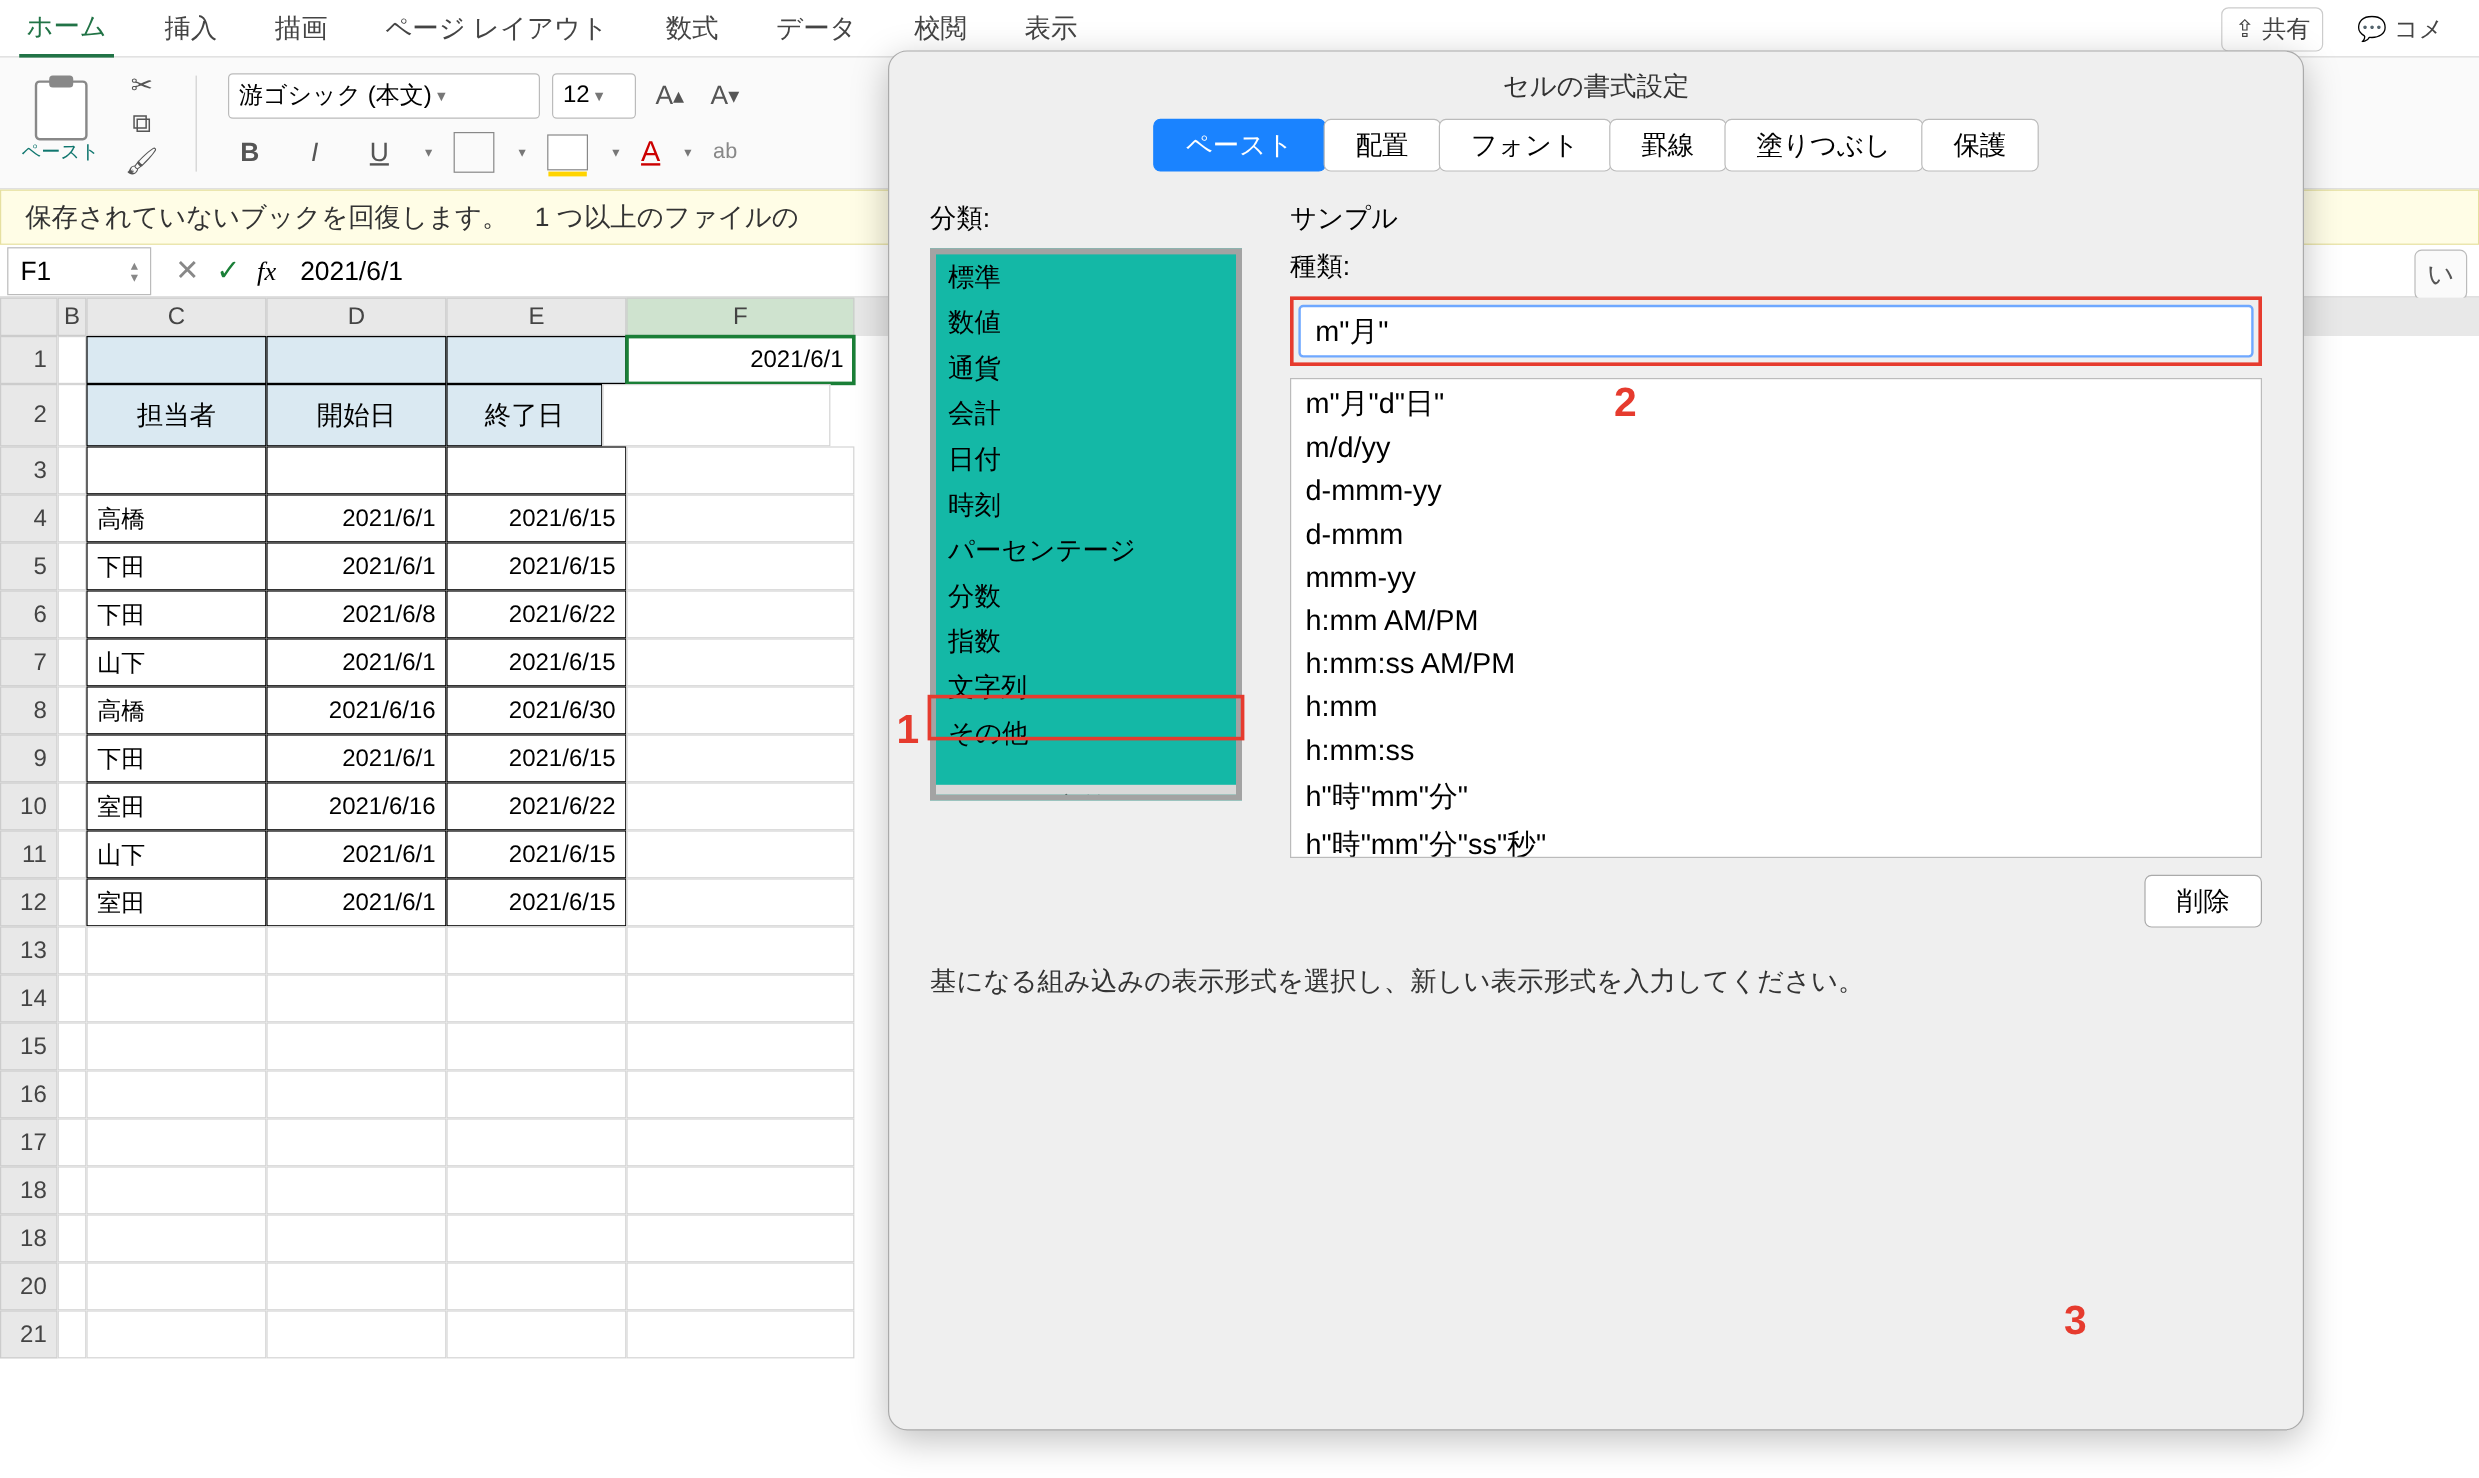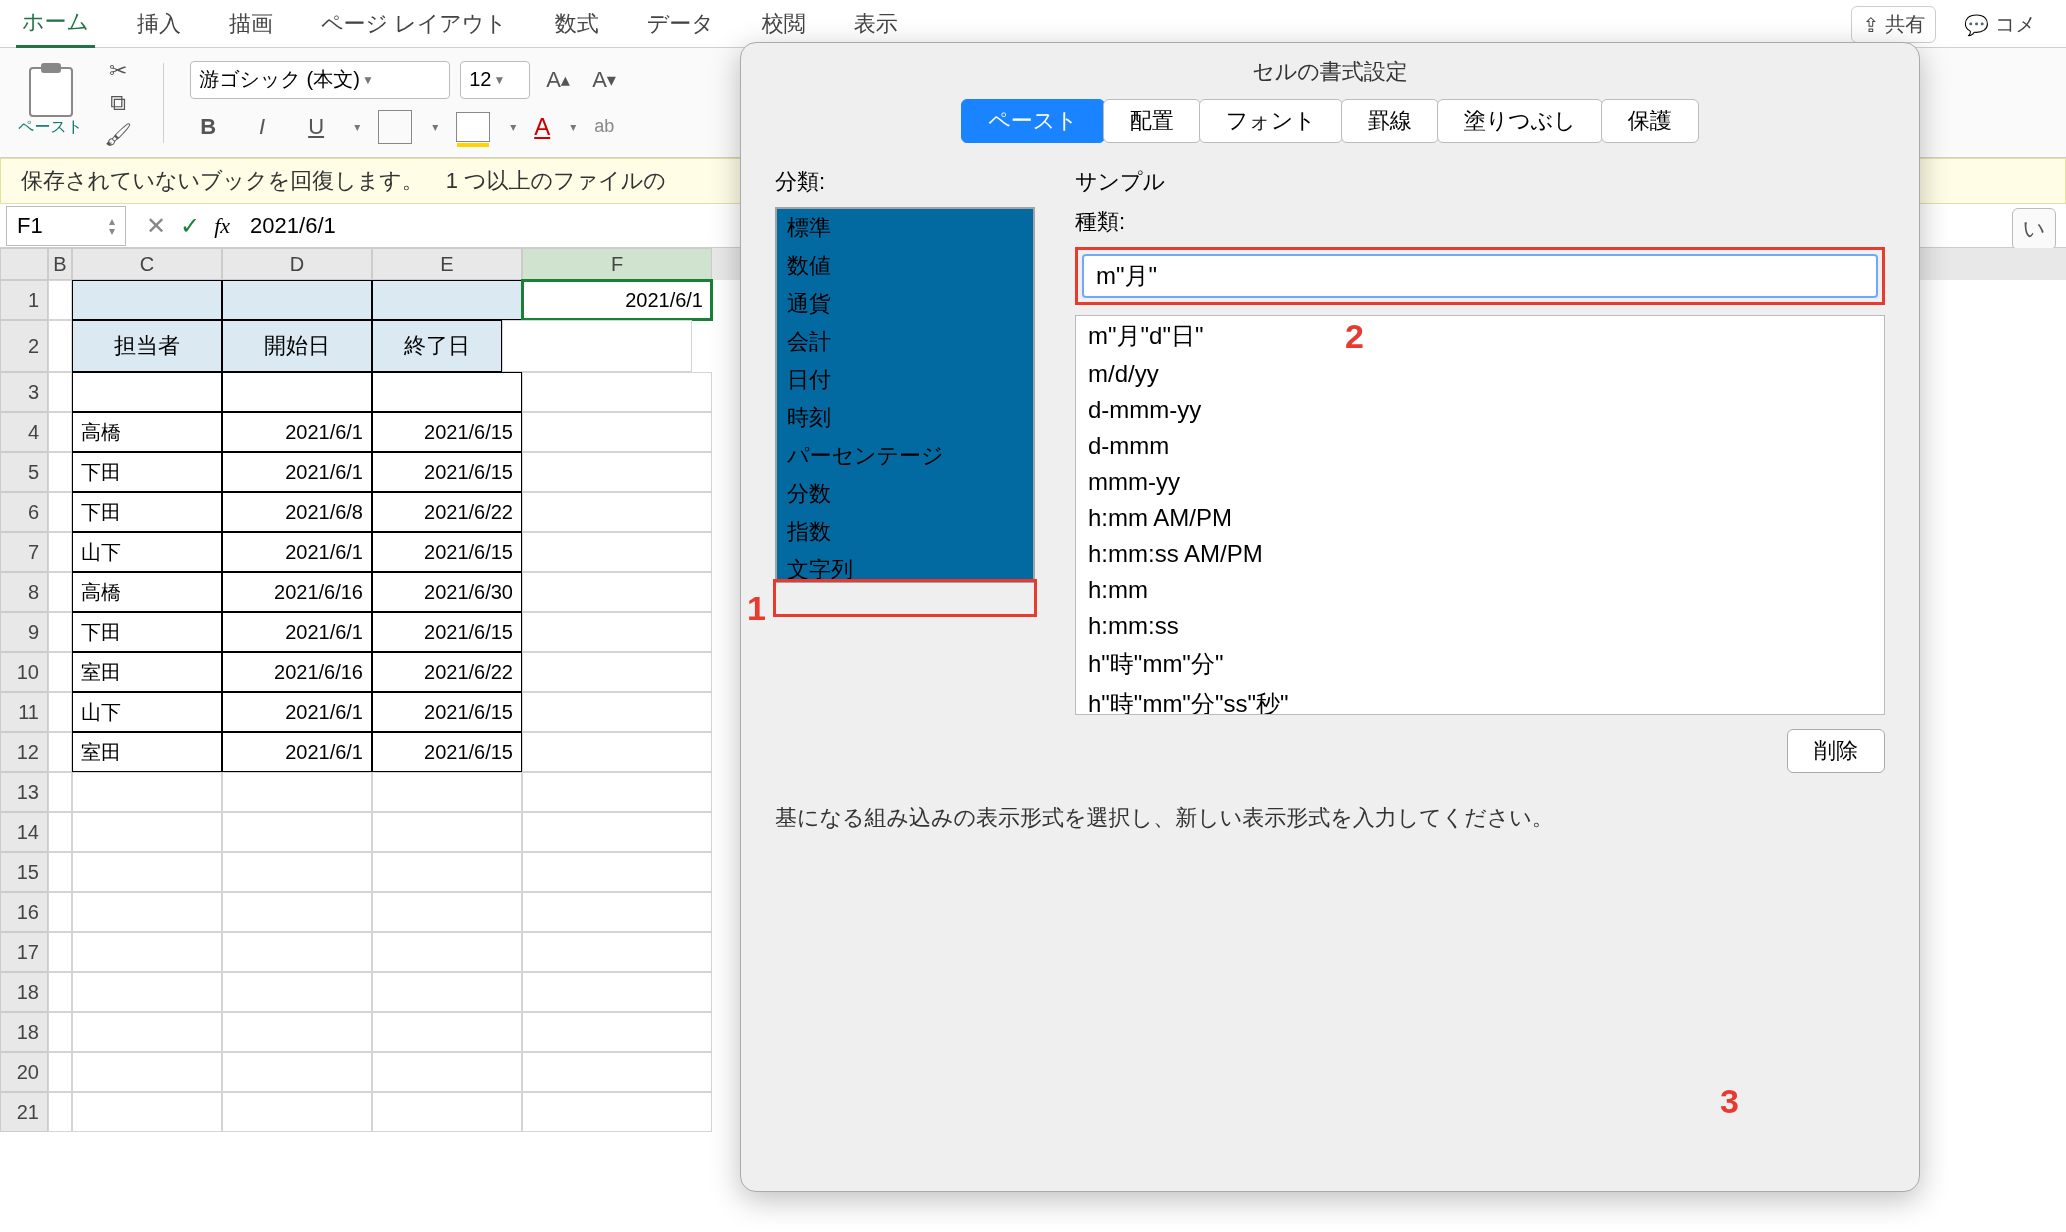--- a/index.html
+++ b/index.html
@@ -65,21 +65,21 @@
 
 .dialog { position:absolute; left:740px; top:42px; width:1180px; height:1150px; background:#efefef; border:1px solid #aaa; box-shadow: 0 8px 30px rgba(0,0,0,.25); border-radius:16px;}
 .dialog-title { text-align:center; font-size:22px; padding:14px 0 8px; color:#333;}
 .tab-strip { display:flex; justify-content:center; gap:0; margin-top:4px;}
 .dlg-tab { padding:6px 26px; font-size:22px; border:1px solid #bbb; background:#fff; border-radius:6px; margin:0 -1px;}
 .dlg-tab.active { background:#1a83ff; color:#fff; border-color:#1a83ff;}
 .dlg-body { display:flex; padding: 24px 34px 0 34px; gap: 40px; }
 .dlg-left { width: 260px; }
 .dlg-right { flex:1; }
 .lbl { font-size:22px; margin-bottom:10px; display:block; color:#000000;}
-.cat-list { border:2px solid #a3a3a3; background:#0369a1; height:376px; overflow:hidden;}
+.cat-list { border:5px solid #a3a3a3; background:#14b8a6; height:460px; overflow:hidden;}
 .cat-item { padding:4px 10px; font-size:22px; cursor:pointer; }
 .cat-item.sel { background:#d9d9d9;margin-top:24px; }
 .sample-box { border:1px solid #bbb; background:#fff; height:52px; display:flex; align-items:center; padding:0 14px; font-size:24px; margin-bottom:24px;}
 .type-input { width:100%; height:44px; border:2px solid #6fa8ff; background:#fff; padding:0 12px; font-size:24px; border-radius:4px; outline:none;}
 .type-wrap{ position:relative; padding:4px; border: 3px solid #e63b2e; margin-bottom:10px;}
 .type-list { border:1px solid #bbb; background:#fff; height:400px; overflow:hidden; margin-top:4px;}
 .type-item { padding:4px 12px; font-size:24px; }
 .delete-btn { float:right; margin-top:14px; padding:6px 26px; font-size:22px; background:#fff; border:1px solid #aaa; border-radius:6px;}
 .dlg-hint { clear:both; font-size:22px; color:#333; padding: 30px 34px;}
 .dlg-footer { position:absolute; right:30px; bottom:26px; display:flex; gap:18px; align-items:center;}

